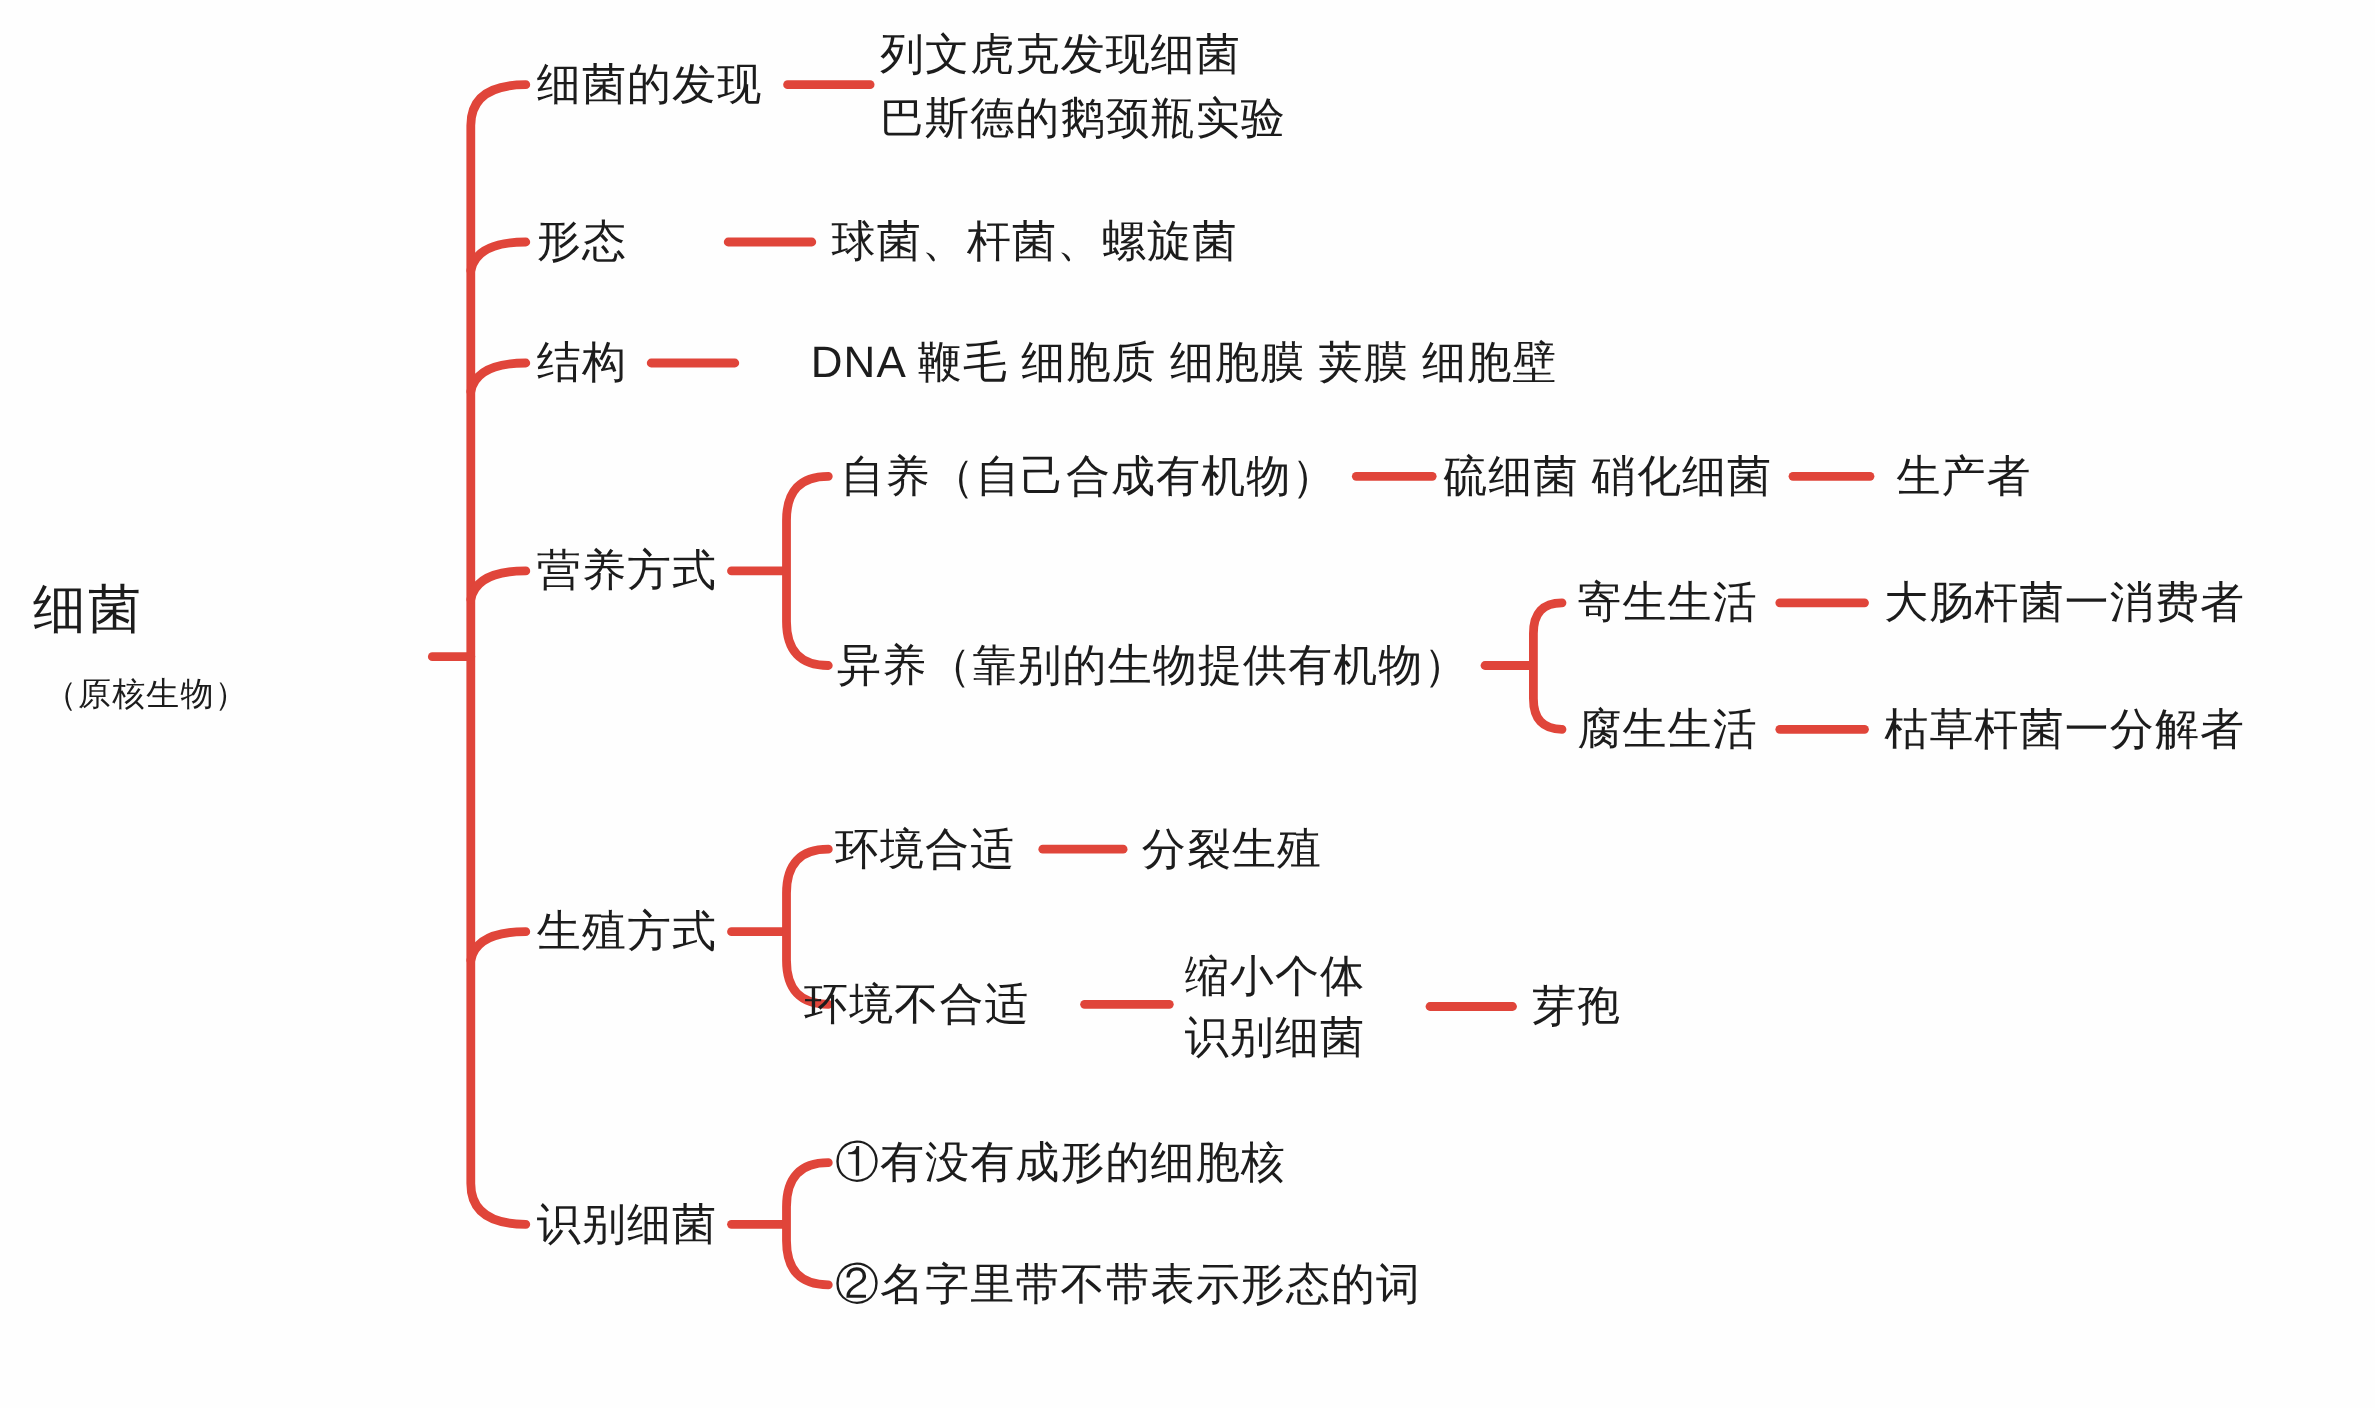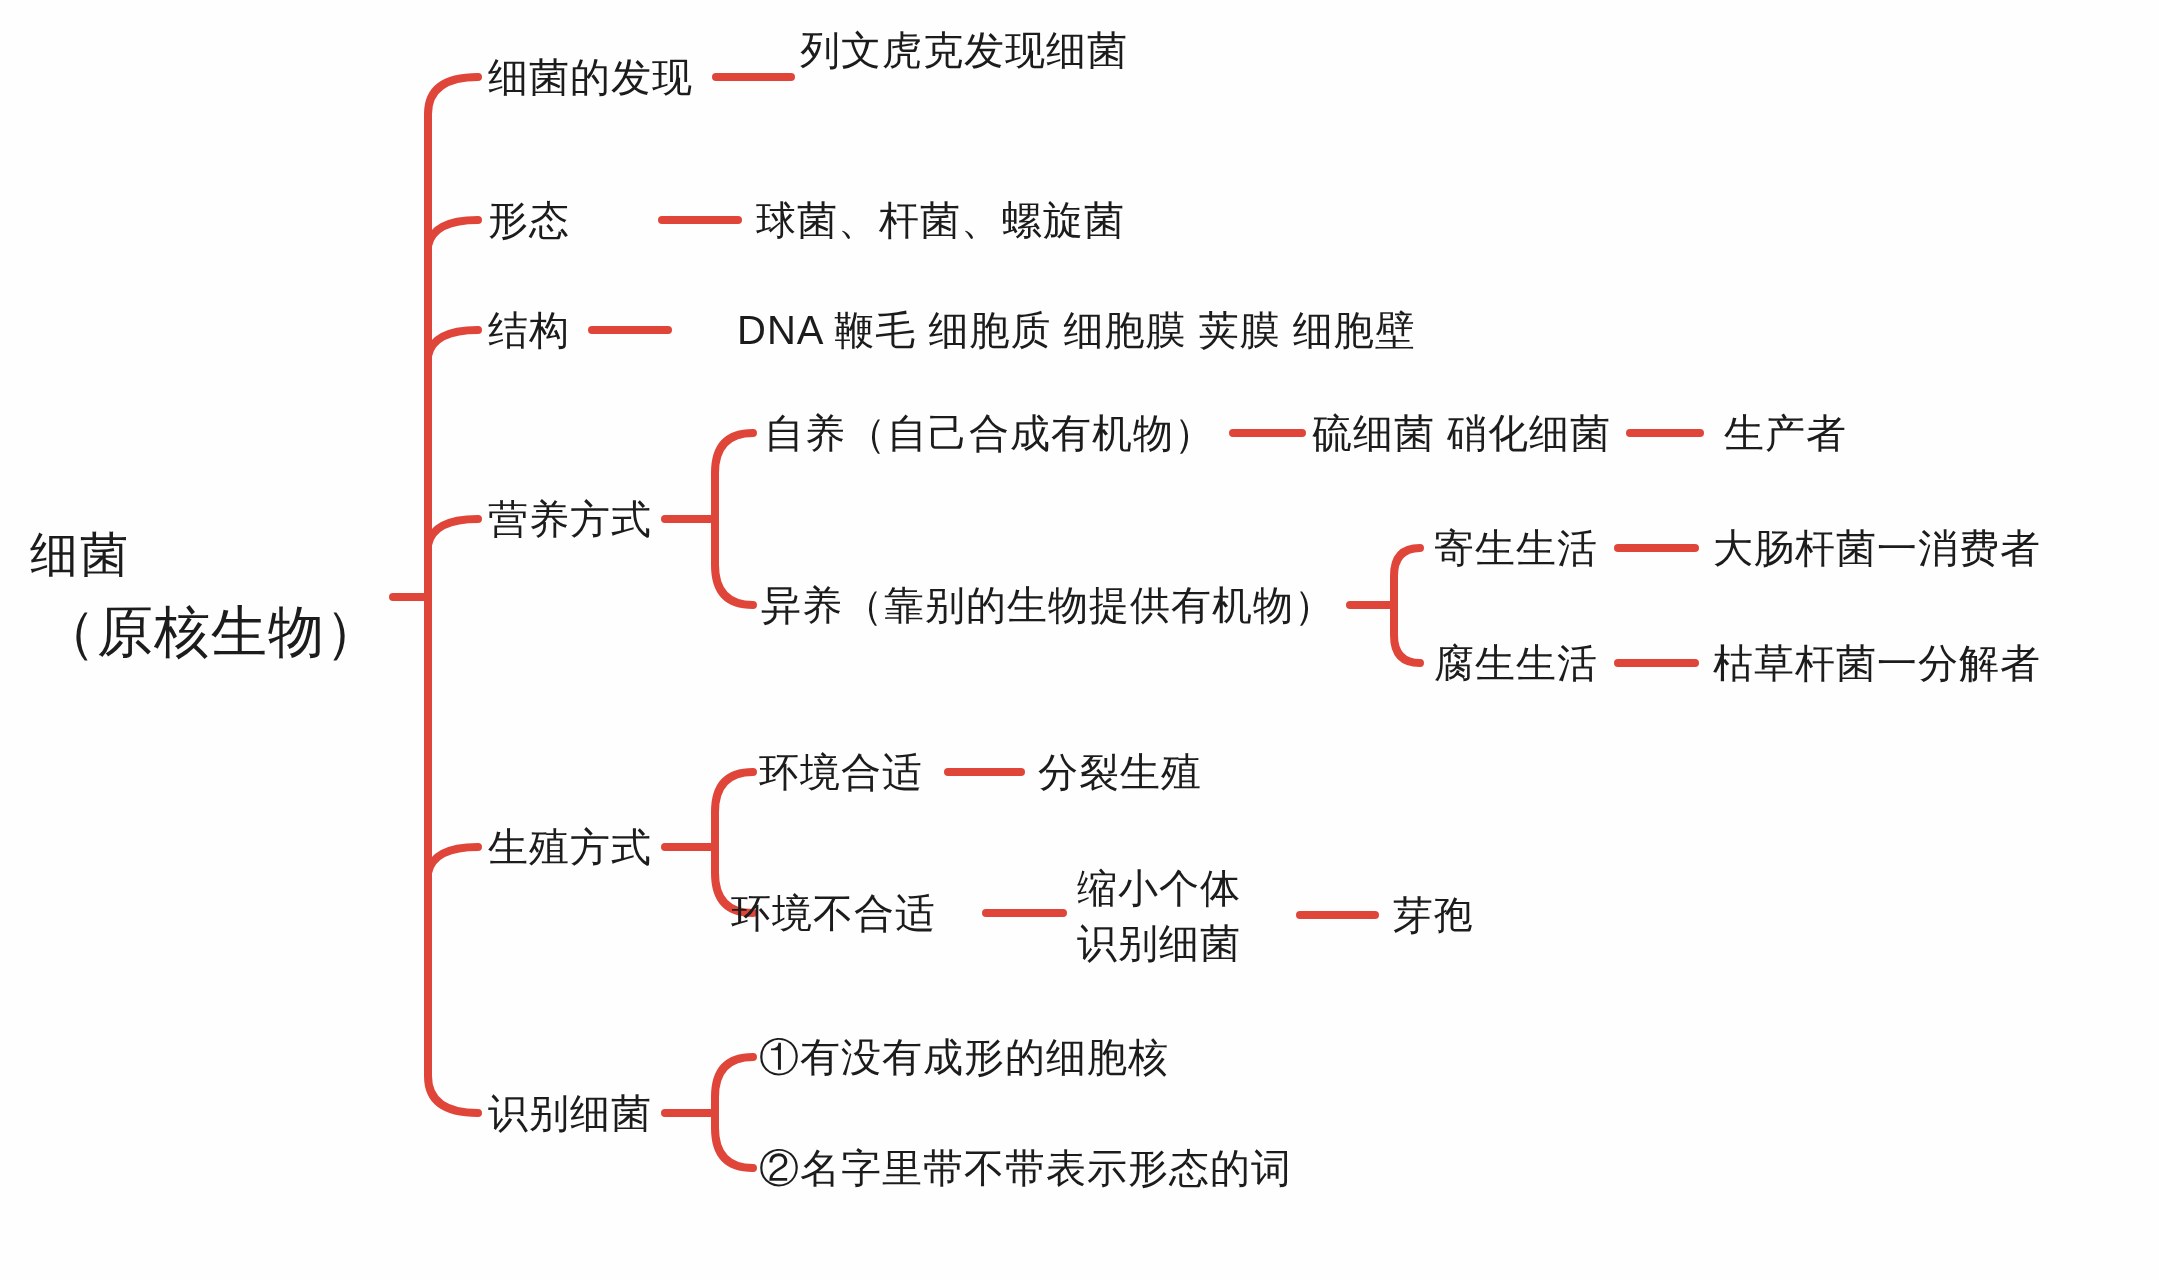--- a/index.html
+++ b/index.html
@@ -36,21 +36,21 @@
     color: #1c1c1c;
     font-size: 40px;
     letter-spacing: 1px;
     line-height: 1;
   }
   .root-title {
     font-size: 48px;
     letter-spacing: 2px;
   }
   .root-subtitle {
-    font-size: 56px;
+    font-size: 30px;
     letter-spacing: 1px;
   }
 </style>
 </head>
 <body>
 
 <div class="canvas">
 
   <svg class="connectors" viewBox="0 0 2159 1280" xmlns="http://www.w3.org/2000/svg">
 
@@ -82,20 +82,21 @@
 
     <path d="M 665 1113 L 713 1113"></path>
     <path d="M 753 1057 Q 715 1057 715 1097 L 715 1128 Q 715 1168 753 1168"></path>
   </svg>
 
   <div class="node root-title" style="left:30px; top:555px;">细菌</div>
   <div class="node root-subtitle" style="left:40px; top:632px;">（原核生物）</div>
 
   <div class="node" style="left:488px; top:77px;">细菌的发现</div>
   <div class="node" style="left:800px; top:50px;">列文虎克发现细菌</div>
+  <div class="node" style="left:800px; top:108px;">巴斯德的鹅颈瓶实验</div>
 
   <div class="node" style="left:488px; top:220px;">形态</div>
   <div class="node" style="left:756px; top:220px;">球菌、杆菌、螺旋菌</div>
 
   <div class="node" style="left:488px; top:330px;">结构</div>
   <div class="node" style="left:703px; top:330px;margin-left:34px;">DNA 鞭毛 细胞质 细胞膜 荚膜 细胞壁</div>
 
   <div class="node" style="left:488px; top:519px;">营养方式</div>
   <div class="node" style="left:764px; top:433px;">自养（自己合成有机物）</div>
   <div class="node" style="left:1312px; top:433px;">硫细菌 硝化细菌</div>

